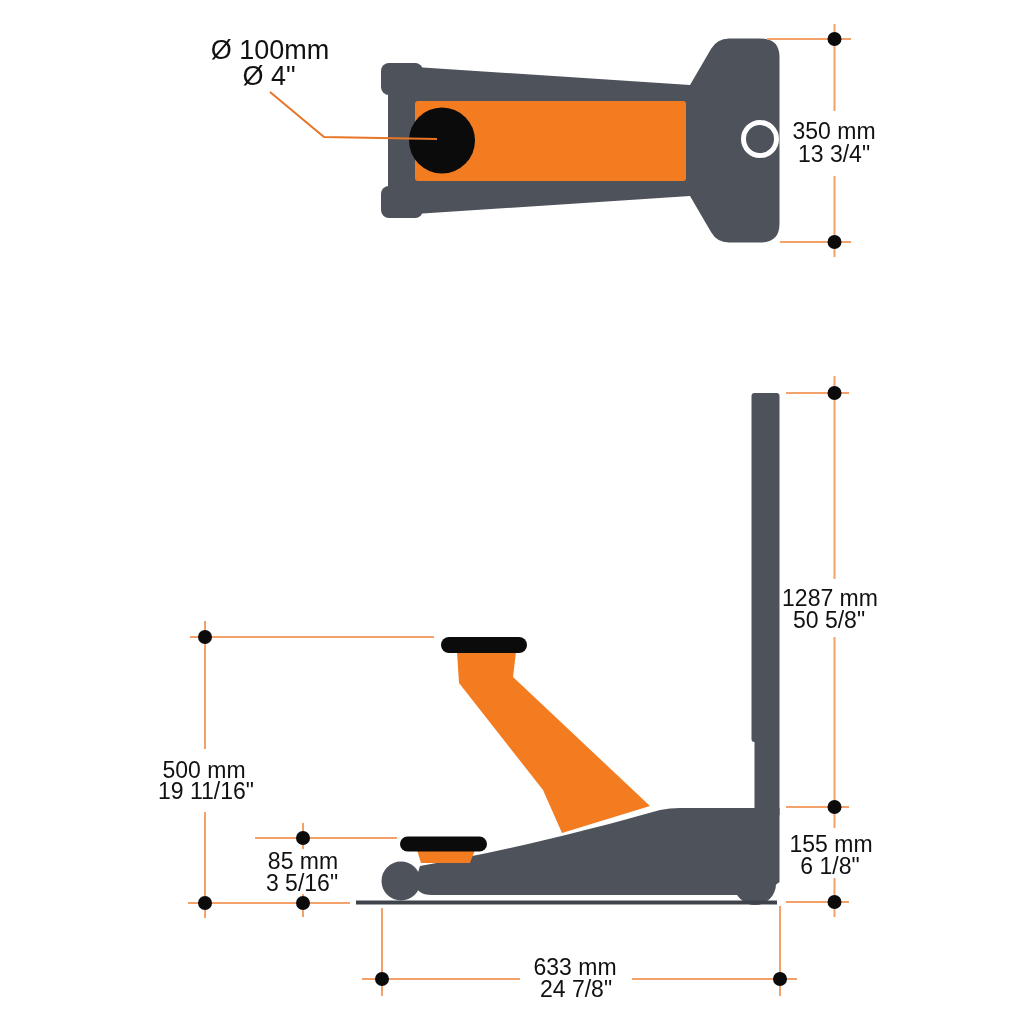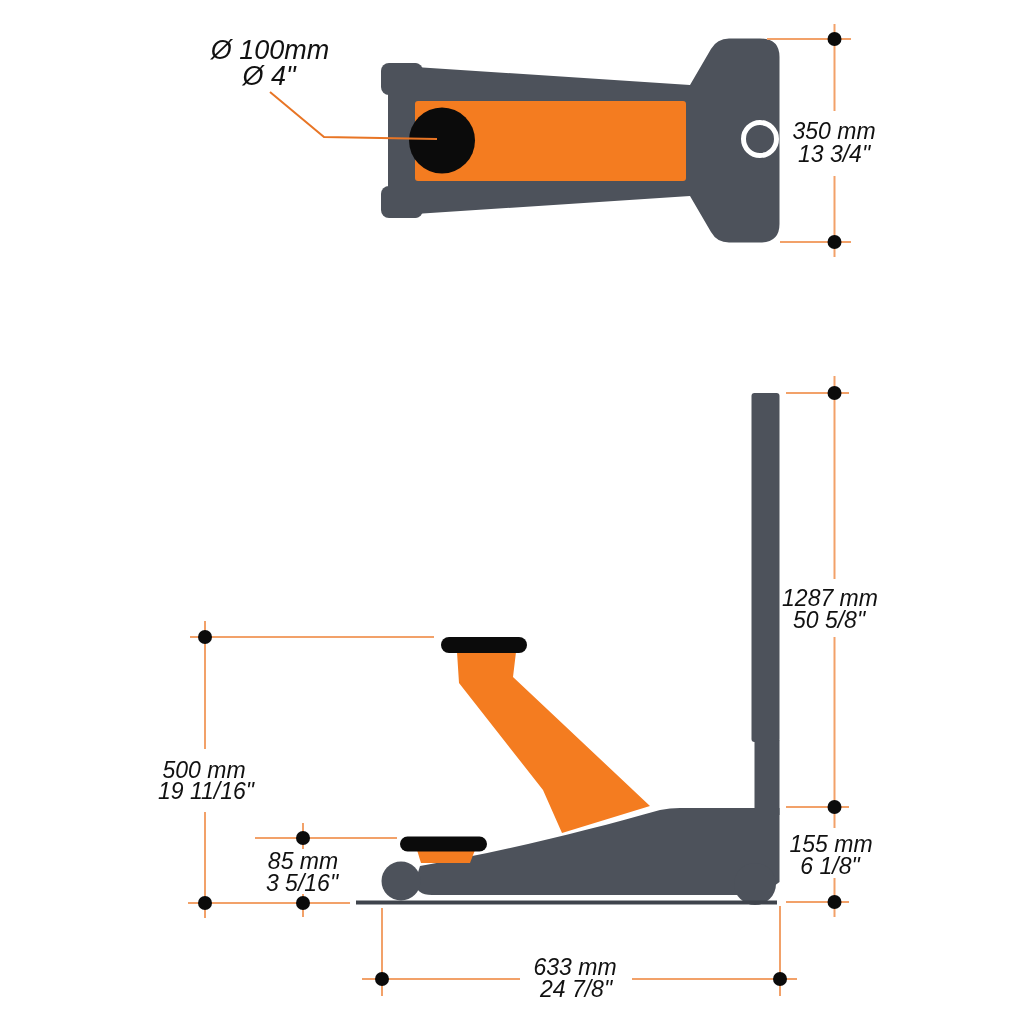--- a/index.html
+++ b/index.html
@@ -1,17 +1,17 @@
 <!DOCTYPE html>
 <html><head>
 <meta charset="utf-8">
 <style>
   html,body{margin:0;padding:0;background:#ffffff;}
   .stage{position:relative;width:1024px;height:1024px;background:#ffffff;overflow:hidden;
-         font-family:"Liberation Sans", sans-serif;font-style:italic;}
+         font-family:"Liberation Sans", sans-serif;}
   svg{display:block;}
   .dim-line{stroke:#f2a169;stroke-width:2;fill:none;}
   .leader-line{stroke:#e87525;stroke-width:2;fill:none;}
   .dim-dot{fill:#0b0b0b;stroke:none;}
   .dim-text{font-family:"Liberation Sans", sans-serif;font-size:23px;fill:#111111;
             text-anchor:middle;dominant-baseline:central;}
   .dia-text{font-family:"Liberation Sans", sans-serif;font-size:27px;fill:#111111;
             text-anchor:middle;dominant-baseline:central;}
   .body-gray{fill:#4d525b;stroke:none;}
   .orange{fill:#f47c20;stroke:none;}

